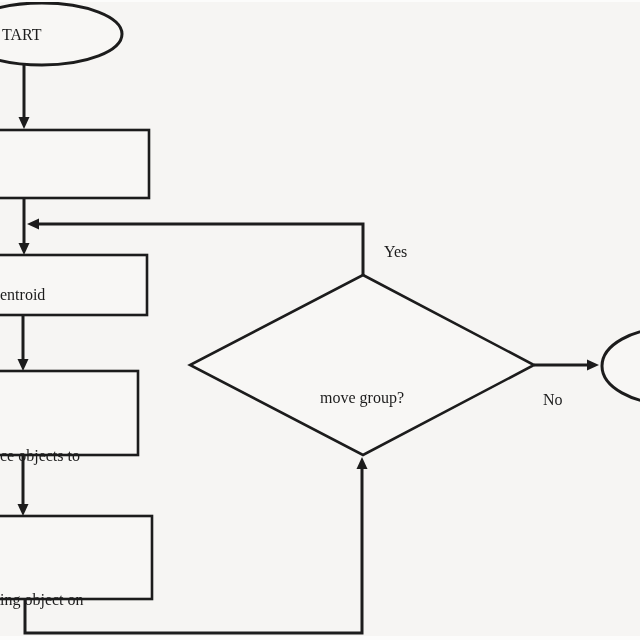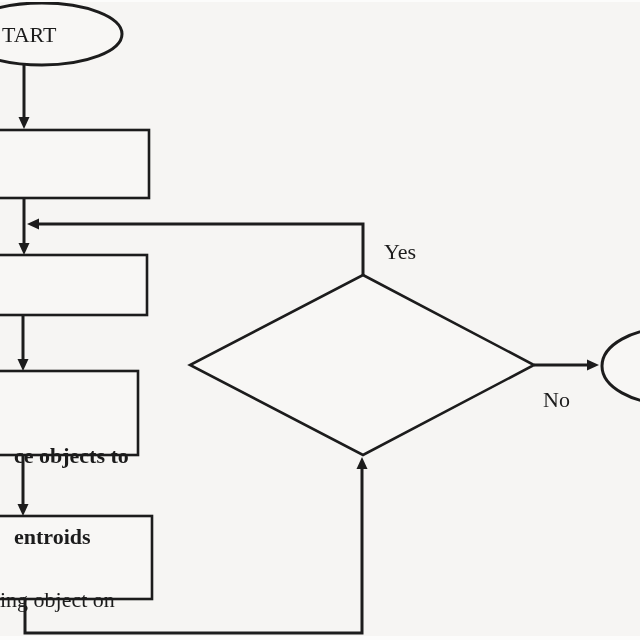--- a/index.html
+++ b/index.html
@@ -17,21 +17,21 @@
     overflow: hidden;
     background: #f6f5f3;
   }
   .stage svg {
     position: absolute;
     left: 0;
     top: 0;
   }
   .lbl {
     position: absolute;
-    font-size: 22px;
+    font-size: 16px;
     line-height: 27px;
     color: #1c1c1c;
     white-space: pre;
   }
   .lbl-center {
     text-align: center;
   }
   .edge-strip {
     position: absolute;
     left: 0;
@@ -80,32 +80,33 @@
 
     <line x1="534" y1="365" x2="587" y2="365" stroke="#1c1c1c" stroke-width="3"></line>
     <polygon points="599,365 587,359.5 587,370.5" fill="#1c1c1c"></polygon>
 
     <ellipse cx="670" cy="366" rx="68" ry="38" fill="#f8f7f5" stroke="#1c1c1c" stroke-width="3"></ellipse>
   </svg>
 
   <div class="lbl" style="left:2px; top:21px;">TART</div>
 
 
+  <div class="lbl" style="left:0px; top:281px;">entroid</div>
 
-  <div class="lbl" style="left:14px; top:388px;font-weight:bold;">
+  <div class="lbl" style="left:0px; top:388px;">
     <div>ce objects to</div>
-    <div>entroids</div>
   </div>
 
   <div class="lbl" style="left:0px; top:532px;">
     <div>ing object on</div>
     
   </div>
 
   <div class="lbl lbl-center" style="left:262px; top:330px; width:200px;">
+    <div>move group?</div>
   </div>
 
   <div class="lbl" style="left:372px; top:238px;margin-left:12px;">Yes</div>
 
   <div class="lbl" style="left:543px; top:386px;">No</div>
 
   <div class="edge-strip strip-top"></div>
   <div class="edge-strip strip-bottom"></div>
 
 </div>

